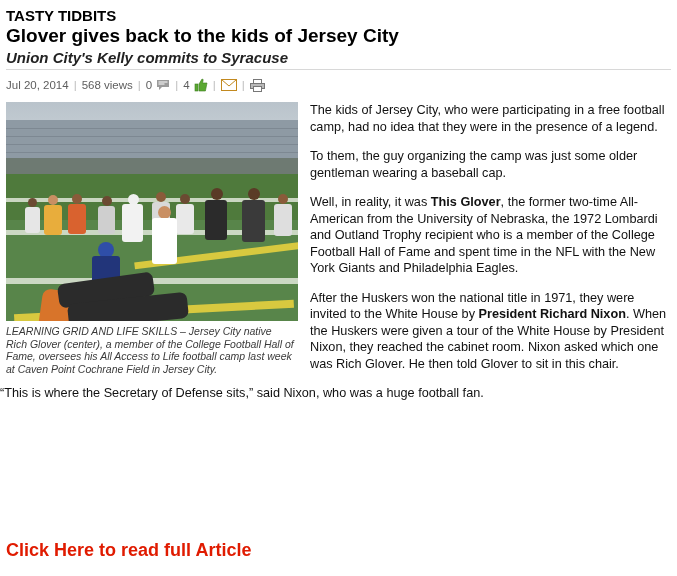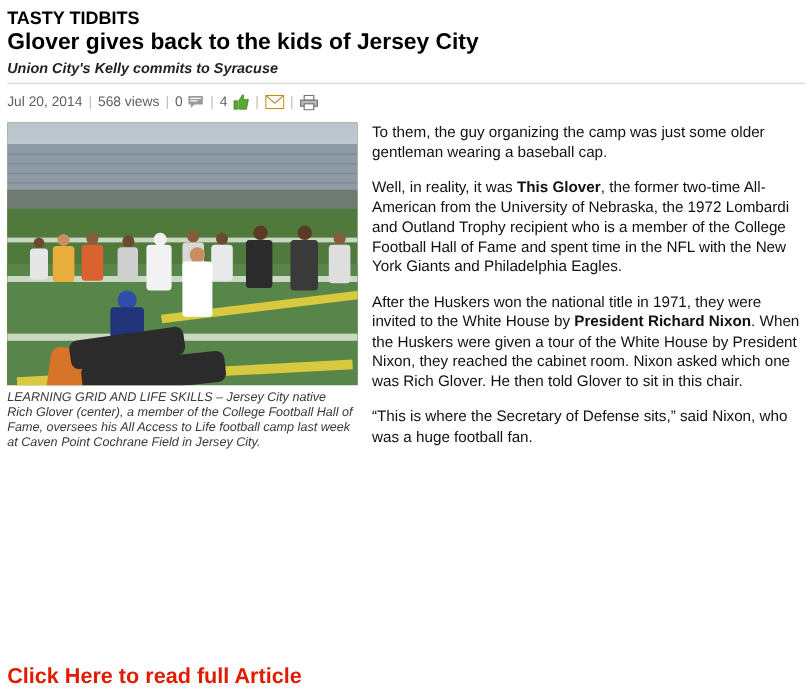--- a/index.html
+++ b/index.html
@@ -31,21 +31,21 @@
   }
   .headline {
     margin: 0 0 0 6px;
     font-size: 19px;
     font-weight: bold;
     color: #000;
     line-height: 22px;
   }
   .subhead {
     margin: 3px 0 0 6px;
-    font-size: 12px;
+    font-size: 15px;
     font-weight: bold;
     font-style: italic;
     color: #222;
     line-height: 15px;
   }
   .rule {
     margin: 4px 6px 0 6px;
     border-bottom: 1px solid #d8d8d8;
     height: 0;
   }
@@ -104,21 +104,21 @@
     font-size: 12.7px;
     line-height: 16.5px;
     color: #111;
   }
   .body-text strong {
     font-weight: bold;
   }
   .cta {
     position: absolute;
     left: 6px;
-    bottom: 8px;
+    bottom: 21px;
     font-size: 18px;
     font-weight: bold;
     color: #e01b00;
     font-family: "Liberation Sans", sans-serif;
     cursor: pointer;
     text-decoration: none;
   }
   
   .ph-sky      { position:absolute; left:0; top:0; width:292px; height:56px; background:linear-gradient(#b9c3cb,#cfd6da); }
   .ph-stand    { position:absolute; left:0; top:18px; width:292px; height:38px; background:#8e9aa4; }
@@ -229,20 +229,21 @@
         <div class="ph-person" style="left:100px;top:186px;width:12px;height:26px;background:#1b2c66;"></div>
 
         <div class="ph-bag-o" style="left:34px;top:188px;width:30px;height:48px;transform:rotate(8deg);"></div>
         <div class="ph-bag" style="left:52px;top:176px;width:96px;height:24px;transform:rotate(-8deg);"></div>
         <div class="ph-bag" style="left:62px;top:196px;width:120px;height:26px;transform:rotate(-6deg);"></div>
       </div>
       <div class="caption">LEARNING GRID AND LIFE SKILLS – Jersey City native Rich Glover (center), a member of the College Football Hall of Fame, oversees his All Access to Life football camp last week at Caven Point Cochrane Field in Jersey City.</div>
     </div>
 
     <div class="body-text">
+      <p>The kids of Jersey City, who were participating in a free football camp, had no idea that they were in the presence of a legend.</p>
       <p>To them, the guy organizing the camp was just some older gentleman wearing a baseball cap.</p>
       <p><span>Well, in reality, it was </span><strong>This Glover</strong><span>, the former two-time All-American from the University of Nebraska, the 1972 Lombardi and Outland Trophy recipient who is a member of the College Football Hall of Fame and spent time in the NFL with the New York Giants and Philadelphia Eagles.</span></p>
       <p><span>After the Huskers won the national title in 1971, they were invited to the White House by </span><strong>President Richard Nixon</strong><span>. When the Huskers were given a tour of the White House by President Nixon, they reached the cabinet room. Nixon asked which one was Rich Glover. He then told Glover to sit in this chair.</span></p>
       <p>“This is where the Secretary of Defense sits,” said Nixon, who was a huge football fan.</p>
     </div>
 
   </div>
 
   <a class="cta" href="#">Click Here to read full Article</a>
 

